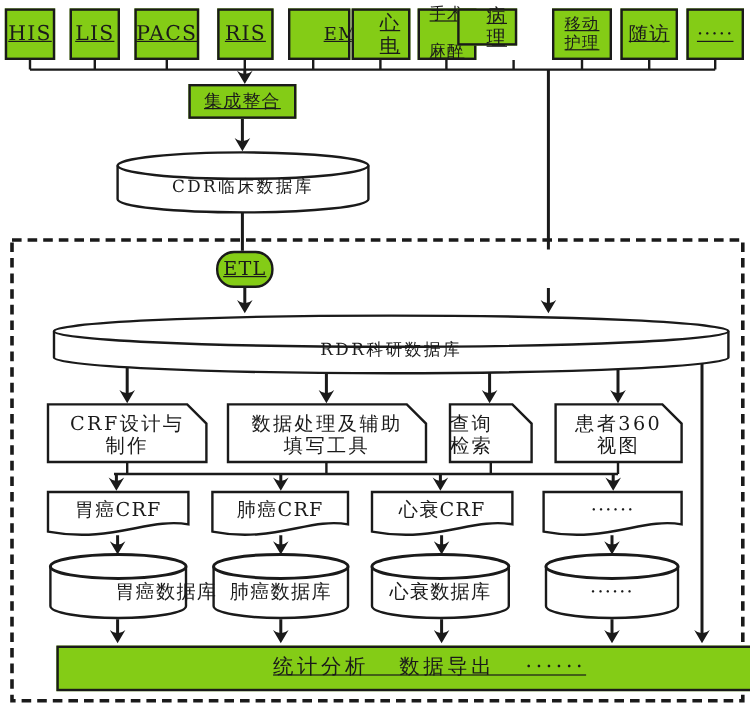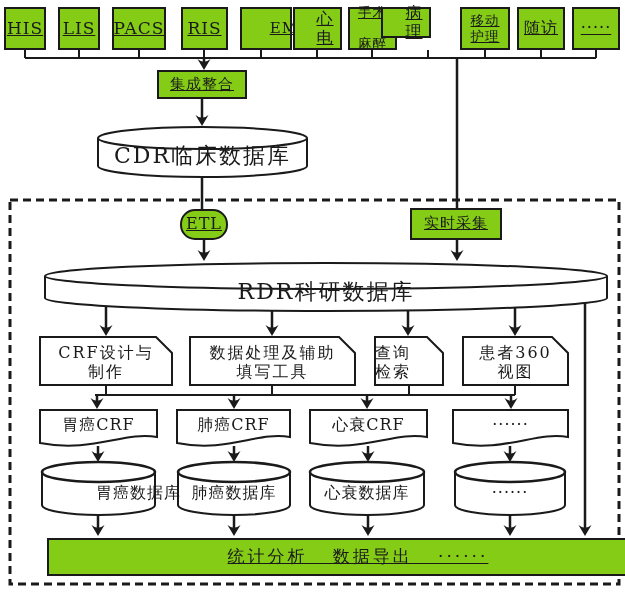--- a/index.html
+++ b/index.html
@@ -5,21 +5,21 @@
   html,body{margin:0;padding:0;background:#fff;}
   #stage{position:relative;width:625px;height:593px;background:#fff;overflow:hidden;
          font-family:"DejaVu Serif","Liberation Serif",serif;color:#1a1a1a;}
   #stage svg{position:absolute;left:0;top:0;}
   .box{position:absolute;box-sizing:border-box;border:2px solid #1a1a1a;background:#84cc16;
        display:flex;flex-direction:column;align-items:center;justify-content:center;
        text-align:center;line-height:1.15;letter-spacing:1px;text-decoration:underline;}
   .lbl{position:absolute;display:flex;flex-direction:column;align-items:center;justify-content:center;
        text-align:center;line-height:1.2;letter-spacing:1px;}
   .f17{font-size:17px;} .f16{font-size:16px;} .f15{font-size:15px;} .f14{font-size:13.5px;}
-  .f18{font-size:22px;letter-spacing:2px;}
+  .f18{font-size:14px;letter-spacing:2px;}
   .tool{letter-spacing:2px;}
   .pre{white-space:pre;letter-spacing:3px;}
 </style>
 </head>
 <body>
 
 <div id="stage">
 
   <svg width="625" height="593" viewBox="0 0 625 593">
     <defs>
@@ -149,23 +149,20 @@
   <div class="box f15" style="left:157px;top:70px;width:90px;height:29px;">
     <span>集成整合</span>
     </div>
 
   <div class="lbl f18" style="left:98px;top:142px;width:209px;height:28px;">CDR临床数据库</div>
   <div class="lbl f18" style="left:45px;top:279px;width:562px;height:26px;">RDR科研数据库</div>
 
   <div class="box f16" style="left:180px;top:209px;width:48px;height:31px;border-radius:15px;">
     <span>ETL</span>
     </div>
-  <div class="box f15" style="left:410px;top:208px;width:92px;height:32px;">
-    <span>实时采集</span>
-    </div>
 
   <div class="lbl tool f16" style="left:40px;top:342px;width:132px;height:40px;">
     <div>CRF设计与</div>
       <div>制作</div>
     </div>
   <div class="lbl tool f16" style="left:190px;top:342px;width:165px;height:40px;">
     <div>数据处理及辅助</div>
       <div>填写工具</div>
     </div>
   <div class="lbl tool f16" style="left:361px;top:342px;width:64px;height:40px;">

